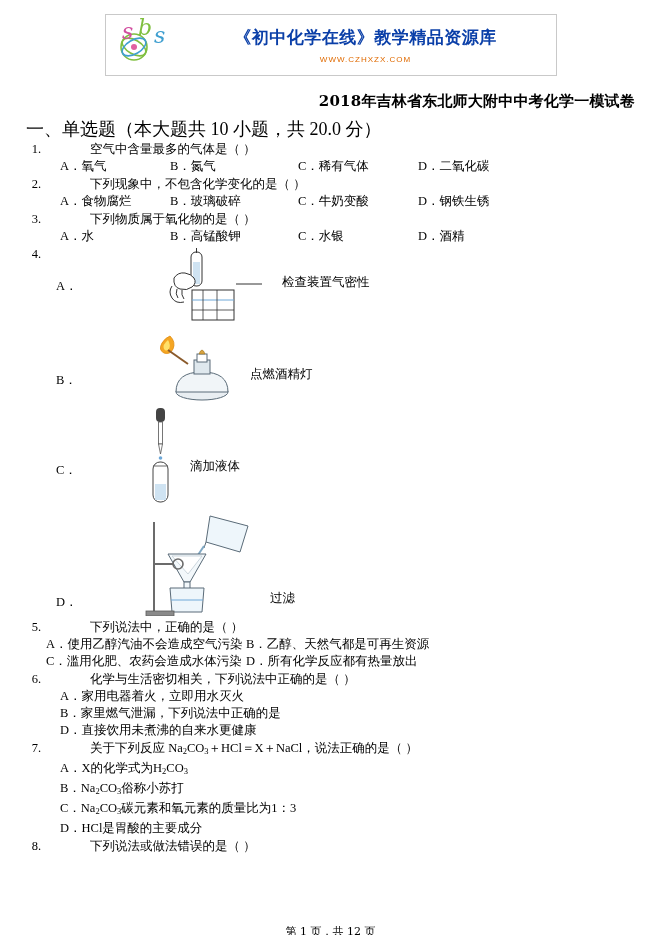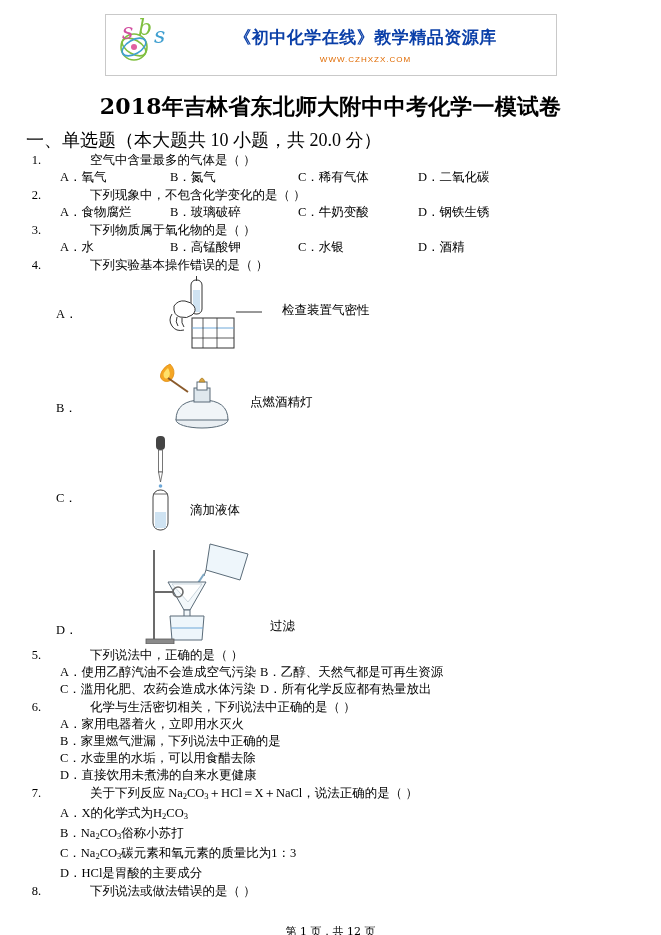--- a/index.html
+++ b/index.html
@@ -49,24 +49,24 @@
   }
   .banner-sub{
     font-family:Liberation Sans, sans-serif;
     font-size:8px;
     color:#e06a00;
     letter-spacing:1px;
     margin-top:6px;
   }
   
   .doc-title{
-    text-align:center;
+    text-align:right;
     font-family:"DejaVu Serif", serif;
     font-weight:bold;
-    font-size:22px;
+    font-size:15px;
     margin-top:16px;
     margin-bottom:10px;
     letter-spacing:0.2px;
   }
   
   .section-head{
     font-size:18px;
     margin:0 0 3px 0;
     line-height:17px;
   }
@@ -90,31 +90,31 @@
     margin-left:14px;
   }
   .opt-a{width:110px;}
   .opt-b{width:128px;}
   .opt-c{width:120px;}
   .opt-d{width:110px;}
   .opts-stack{margin-left:14px;}
   .opts-stack div{line-height:17px;}
   .opt2-a{width:200px;}
   .opt2-b{width:250px;}
-  .two-col{display:flex;margin-left:14px;}
+  .two-col{display:flex;}
   sub{font-size:8.5px;vertical-align:-2px;}
   .figA{position:relative;height:76px;margin-left:98px;margin-top:2px;}
   .labelA{position:absolute;left:-88px;top:30px;font-size:12.5px;}
   .capA{position:absolute;left:138px;top:26px;font-size:12.5px;white-space:nowrap;}
   .figB{position:relative;height:72px;margin-left:98px;margin-top:6px;}
   .labelB{position:absolute;left:-88px;top:42px;font-size:12.5px;}
   .capB{position:absolute;left:106px;top:36px;font-size:12.5px;white-space:nowrap;}
   .figC{position:relative;height:100px;margin-left:98px;margin-top:4px;}
   .labelC{position:absolute;left:-88px;top:56px;font-size:12.5px;}
-  .capC{position:absolute;left:46px;top:68px;font-size:12.5px;white-space:nowrap;text-align:right;}
+  .capC{position:absolute;left:46px;top:52px;font-size:12.5px;white-space:nowrap;text-align:right;}
   .figD{position:relative;height:110px;margin-left:98px;margin-top:2px;}
   .labelD{position:absolute;left:-88px;top:86px;font-size:12.5px;}
   .capD{position:absolute;left:126px;top:82px;font-size:12.5px;white-space:nowrap;}
   
   .footer{
     position:absolute;
     left:0;right:0;bottom:10px;
     text-align:center;
     font-size:11px;
     font-family:"DejaVu Serif", serif;
@@ -184,21 +184,20 @@
         <div class="opt-b">B．高锰酸钾</div>
         <div class="opt-c">C．水银</div>
         <div class="opt-d">D．酒精</div>
       </div>
     </div>
   </div>
 
   <div class="q">
     <div class="q-num">4.</div>
     <div class="q-body">
-      <div class="q-stem">下列实验基本操作错误的是（    ）</div>
 
       <div class="figA">
         <div class="labelA">A．</div>
         <svg width="120" height="78">
 
           <rect x="47" y="4" width="11" height="34" rx="5" fill="#fff" stroke="#333" stroke-width="1"></rect>
           <rect x="49" y="14" width="7" height="22" fill="#cfe3f2" stroke="none"></rect>
           <line x1="52.5" y1="0" x2="52.5" y2="5" stroke="#333" stroke-width="1"></line>
 
           <path d="M30 30 q4 -6 11 -5 q6 1 9 5 q3 5 -2 9 q-5 4 -12 2 q-7 -2 -6 -11 z" fill="#fff" stroke="#333" stroke-width="1"></path>
@@ -296,21 +295,20 @@
     </div>
   </div>
 
   <div class="q">
     <div class="q-num">6.</div>
     <div class="q-body">
       <div class="q-stem">化学与生活密切相关，下列说法中正确的是（    ）</div>
       <div class="opts-stack">
         <div>A．家用电器着火，立即用水灭火</div>
         <div>B．家里燃气泄漏，下列说法中正确的是</div>
-        <div>C．水壶里的水垢，可以用食醋去除</div>
         <div>D．直接饮用未煮沸的自来水更健康</div>
       </div>
     </div>
   </div>
 
   <div class="q">
     <div class="q-num">7.</div>
     <div class="q-body">
       <div class="q-stem">关于下列反应 Na<sub>2</sub>CO<sub>3</sub>＋HCl＝X＋NaCl，说法正确的是（    ）</div>
       <div class="opts-stack">

